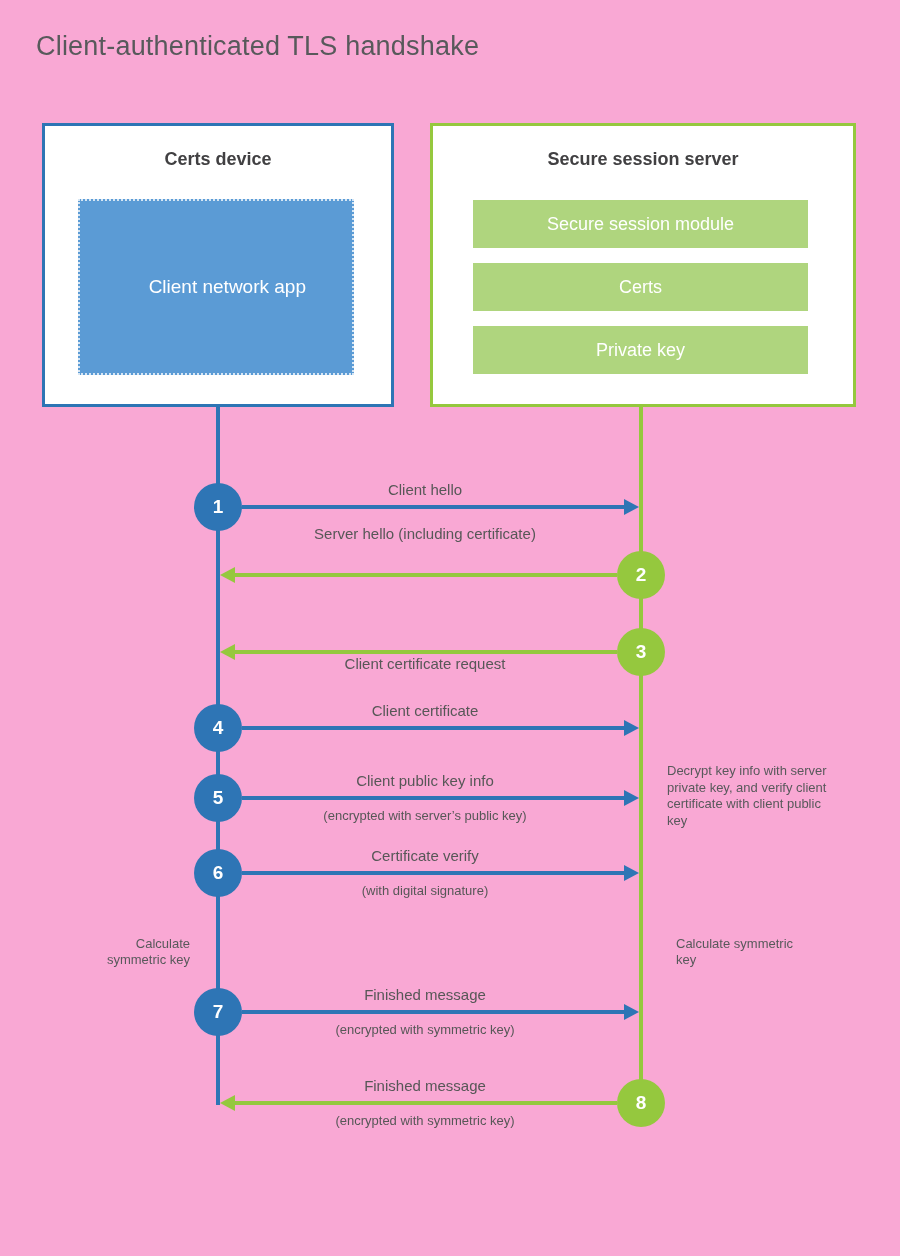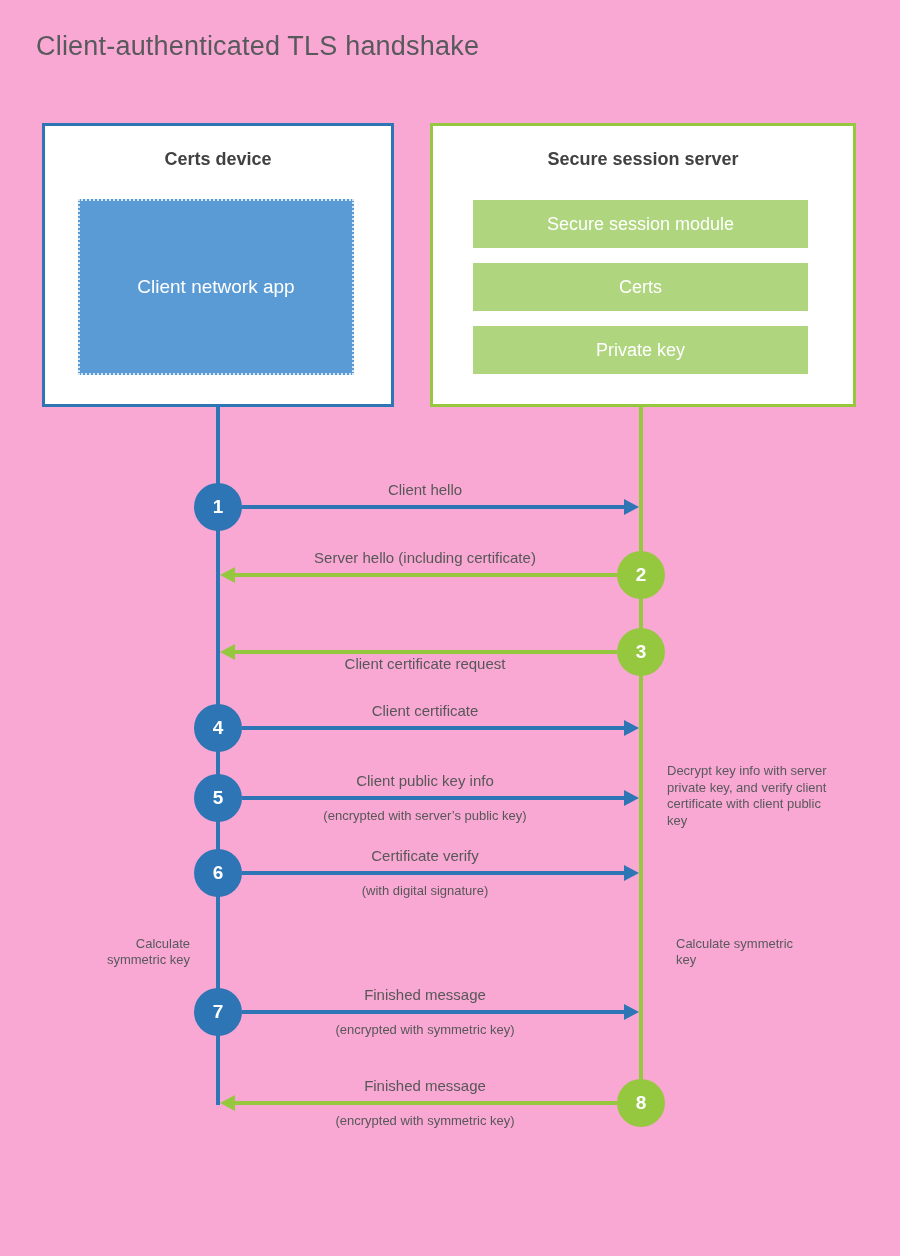--- a/index.html
+++ b/index.html
@@ -11,21 +11,21 @@
   .actorbox{box-sizing:border-box;background:#fff;}
   #client-box{left:42px;top:123px;width:352px;height:284px;border:3px solid var(--blueStrong,#2E75B5);}
   #server-box{left:430px;top:123px;width:426px;height:284px;border:3px solid var(--greenStrong,#95C83E);}
   .actortitle{top:149px;text-align:center;font-size:18px;font-weight:bold;color:var(--textDark,#414042);}
   #client-title{left:42px;width:352px;}
   #server-title{left:430px;width:426px;}
 
   #app-box{left:78px;top:199px;width:276px;height:176px;box-sizing:border-box;
            background:var(--blueLight,#5B9BD5);border:2px dotted rgba(255,255,255,.75);
            display:flex;align-items:center;justify-content:center;}
-  #app-box span{display:block;width:180px;text-align:center;color:#fff;font-size:19px;line-height:1.55;}
+  #app-box span{display:block;width:180px;text-align:right;color:#fff;font-size:19px;line-height:1.55;}
 
   .modbar{left:473px;width:335px;height:48px;background:var(--greenLight,#AFD57E);
           color:#fff;font-size:18px;text-align:center;line-height:48px;}
 
   .lifeline{width:4px;top:406px;height:699px;}
   #client-lifeline{left:216px;background:var(--blueStrong,#2E75B5);}
   #server-lifeline{left:639px;background:var(--greenStrong,#95C83E);}
 
   .circle{width:48px;height:48px;border-radius:50%;color:#fff;font-weight:bold;font-size:19px;
           display:flex;align-items:center;justify-content:center;z-index:3;}
@@ -67,21 +67,21 @@
   <div class="abs modbar" style="top:326px;">Private key</div>
 
   <div class="abs lifeline" id="client-lifeline"></div>
   <div class="abs lifeline" id="server-lifeline"></div>
 
   <div class="abs steplabel" style="top:481px;">Client hello</div>
   <div class="abs hline blue" style="left:242px;top:505px;width:382px;"></div>
   <div class="abs head right" style="left:624px;top:499px;"></div>
   <div class="abs circle blue" style="left:194px;top:483px;">1</div>
 
-  <div class="abs steplabel" style="top:549px;text-align:center;">Server hello (including certificate)</div>
+  <div class="abs steplabel" style="top:525px;text-align:center;">Server hello (including certificate)</div>
   <div class="abs hline green" style="left:235px;top:573px;width:382px;"></div>
   <div class="abs head left" style="left:220px;top:567px;"></div>
   <div class="abs circle green" style="left:617px;top:551px;">2</div>
 
   <div class="abs steplabel" style="top:636px;margin-top:19px;">Client certificate request</div>
   <div class="abs hline green" style="left:235px;top:650px;width:382px;"></div>
   <div class="abs head left" style="left:220px;top:644px;"></div>
   <div class="abs circle green" style="left:617px;top:628px;">3</div>
 
   <div class="abs steplabel" style="top:702px;">Client certificate</div>

